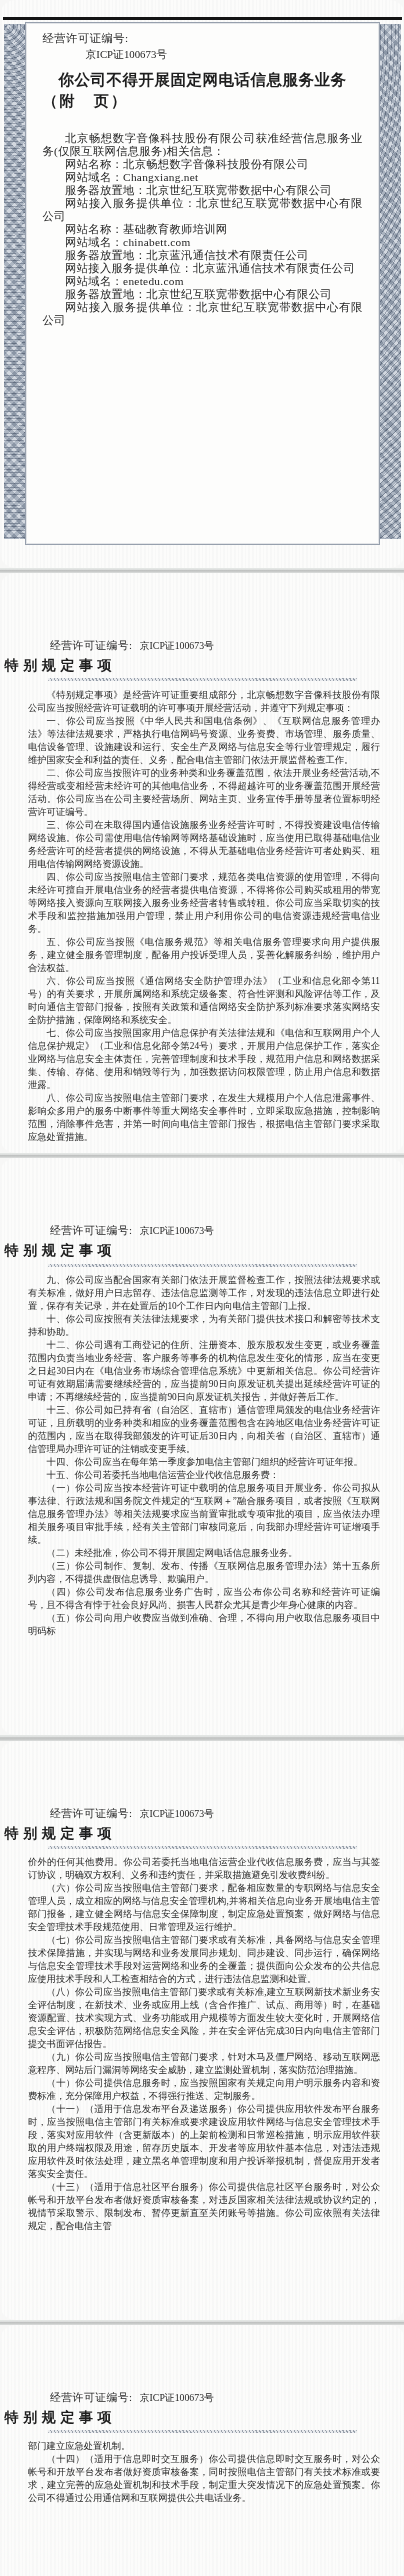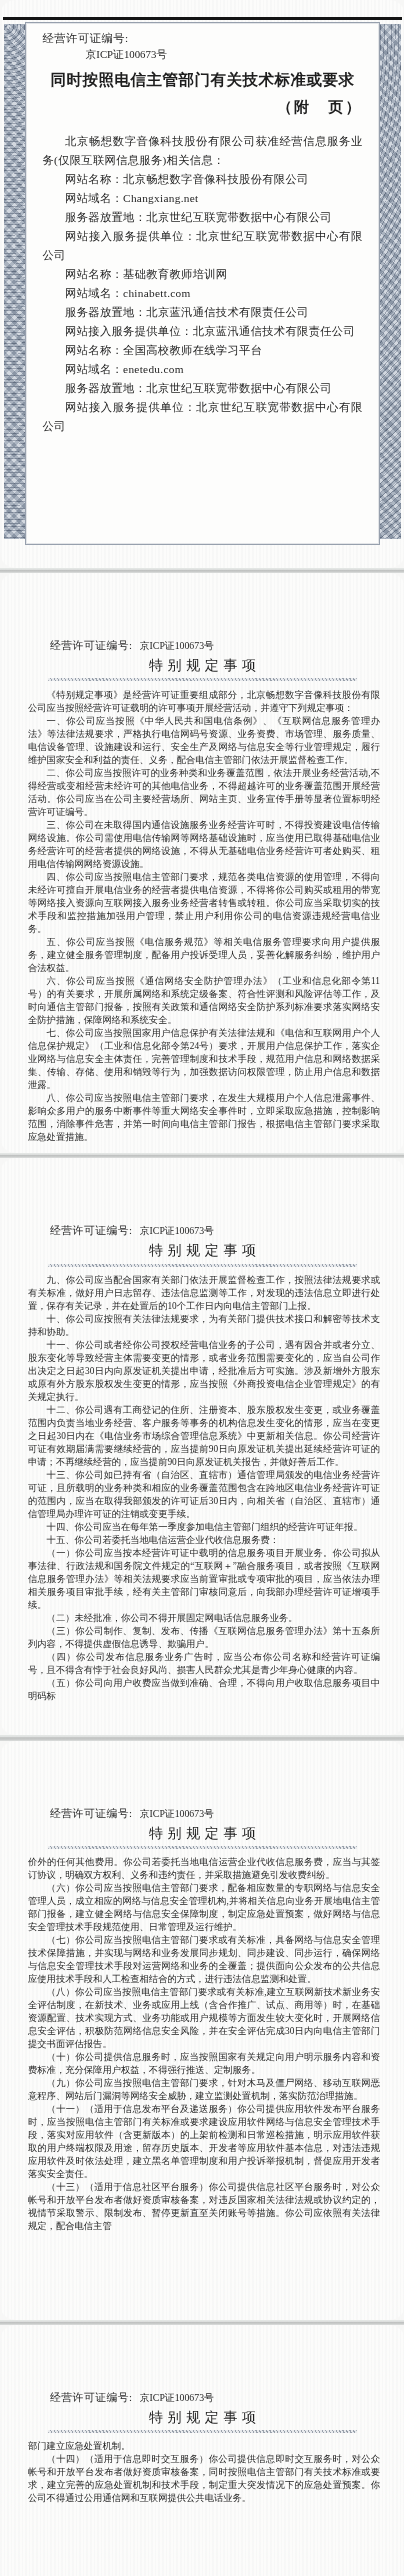--- a/index.html
+++ b/index.html
@@ -48,30 +48,30 @@
     box-shadow:inset 0 0 0 1px rgba(151,160,173,.25);
     padding:7.2px 16.5px 0 16.5px;
     box-sizing:border-box;
   }
   .cert-lic-label{font-size:11.3px;letter-spacing:0.5px;margin-top:1px;}
   .cert-lic-no{font-size:10.8px;margin:2.1px 0 0 43px;font-family:"Liberation Serif","DejaVu Serif",serif;}
   .cert-title{
     text-align:center;font-size:15.5px;font-weight:bold;letter-spacing:0.5px;
     margin-top:8.2px;white-space:nowrap;
   }
-  .cert-subtitle{text-align:right;font-size:15px;font-weight:bold;margin-top:7px;letter-spacing:2.1px;}
-  .cert-body{margin-top:15px;font-size:11.3px;letter-spacing:0.3px;line-height:19px;text-align:justify;}
+  .cert-subtitle{text-align:left;font-size:15px;font-weight:bold;margin-top:1px;letter-spacing:2.1px;}
+  .cert-body{margin-top:21px;font-size:11.3px;letter-spacing:0.3px;line-height:13px;text-align:justify;}
   .cert-intro{text-indent:2em;}
   .entry{text-indent:2em;}
   
   .spec-header{margin:66px 0 0 50px;white-space:nowrap;}
   .spec-lic-label{font-size:10.8px;letter-spacing:0.5px;}
   .spec-lic-no{font-size:9.8px;margin-left:5.2px;}
   .spec-title{
-    text-align:center;font-size:14px;font-weight:normal;letter-spacing:4.6px;
+    text-align:left;font-size:14px;font-weight:bold;letter-spacing:4.6px;
     margin-top:4.1px;text-indent:4.6px;
   }
   .wavy{
     width:309px;height:3.1px;margin:3.1px auto 0 auto;
     background:repeating-linear-gradient(63deg, #99a1ab 0 1px, #e9ebee 1px 3.1px);
     border-radius:1px;
   }
   .spec-body{
     margin:7.2px 25px 0 28px;
     font-size:9.3px;line-height:13px;text-align:justify;
@@ -88,34 +88,33 @@
 <body>
 
 <div class="canvas">
 
   <section class="sheet s1">
     <div class="top-line"></div>
     <div class="lace"></div>
     <div class="cert-inner">
       <div class="cert-lic-label">经营许可证编号:</div>
       <div class="cert-lic-no">京ICP证100673号</div>
-      <div class="cert-title">同时按照电信主管部门有关技术标准或要求</div>
+      <div class="cert-title">你公司不得开展固定网电话信息服务业务</div>
       <div class="cert-subtitle">（附　页）</div>
       <div class="cert-body">
         <div class="cert-intro">北京畅想数字音像科技股份有限公司获准经营信息服务业务(仅限互联网信息服务)相关信息：</div>
         <div>
             <div class="entry"><span>网站名称：</span><span>北京畅想数字音像科技股份有限公司</span></div>
             <div class="entry"><span>网站域名：</span><span>Changxiang.net</span></div>
             <div class="entry"><span>服务器放置地：</span><span>北京世纪互联宽带数据中心有限公司</span></div>
             <div class="entry"><span>网站接入服务提供单位：</span><span>北京世纪互联宽带数据中心有限公司</span></div>
             <div class="entry"><span>网站名称：</span><span>基础教育教师培训网</span></div>
             <div class="entry"><span>网站域名：</span><span>chinabett.com</span></div>
             <div class="entry"><span>服务器放置地：</span><span>北京蓝汛通信技术有限责任公司</span></div>
             <div class="entry"><span>网站接入服务提供单位：</span><span>北京蓝汛通信技术有限责任公司</span></div>
-            <div class="entry"><span>网站名称：</span><span>全国高校教师在线学习平台</span></div>
             <div class="entry"><span>网站域名：</span><span>enetedu.com</span></div>
             <div class="entry"><span>服务器放置地：</span><span>北京世纪互联宽带数据中心有限公司</span></div>
             <div class="entry"><span>网站接入服务提供单位：</span><span>北京世纪互联宽带数据中心有限公司</span></div>
           </div>
       </div>
     </div>
   </section>
 
   <div class="divider"></div>
 
@@ -145,21 +144,20 @@
   <section class="sheet spec s3">
     <div class="spec-header">
       <span class="spec-lic-label">经营许可证编号:</span>
       <span class="spec-lic-no">京ICP证100673号</span>
     </div>
     <div class="spec-title">特别规定事项</div>
     <div class="wavy"></div>
     <div class="spec-body">
         <p class="ind">九、你公司应当配合国家有关部门依法开展监督检查工作，按照法律法规要求或有关标准，做好用户日志留存、违法信息监测等工作，对发现的违法信息立即进行处置，保存有关记录，并在处置后的10个工作日内向电信主管部门上报。</p>
         <p class="ind">十、你公司应按照有关法律法规要求，为有关部门提供技术接口和解密等技术支持和协助。</p>
-        <p class="ind">十一、你公司或者经你公司授权经营电信业务的子公司，遇有因合并或者分立、股东变化等导致经营主体需要变更的情形，或者业务范围需要变化的，应当自公司作出决定之日起30日内向原发证机关提出申请，经批准后方可实施。涉及新增外方股东或原有外方股东股权发生变更的情形，应当按照《外商投资电信企业管理规定》的有关规定执行。</p>
         <p class="ind">十二、你公司遇有工商登记的住所、注册资本、股东股权发生变更，或业务覆盖范围内负责当地业务经营、客户服务等事务的机构信息发生变化的情形，应当在变更之日起30日内在《电信业务市场综合管理信息系统》中更新相关信息。你公司经营许可证有效期届满需要继续经营的，应当提前90日向原发证机关提出延续经营许可证的申请；不再继续经营的，应当提前90日向原发证机关报告，并做好善后工作。</p>
         <p class="ind">十三、你公司如已持有省（自治区、直辖市）通信管理局颁发的电信业务经营许可证，且所载明的业务种类和相应的业务覆盖范围包含在跨地区电信业务经营许可证的范围内，应当在取得我部颁发的许可证后30日内，向相关省（自治区、直辖市）通信管理局办理许可证的注销或变更手续。</p>
         <p class="ind">十四、你公司应当在每年第一季度参加电信主管部门组织的经营许可证年报。</p>
         <p class="ind">十五、你公司若委托当地电信运营企业代收信息服务费：</p>
         <p class="ind">（一）你公司应当按本经营许可证中载明的信息服务项目开展业务。你公司拟从事法律、行政法规和国务院文件规定的“互联网＋”融合服务项目，或者按照《互联网信息服务管理办法》等相关法规要求应当前置审批或专项审批的项目，应当依法办理相关服务项目审批手续，经有关主管部门审核同意后，向我部办理经营许可证增项手续。</p>
         <p class="ind">（二）未经批准，你公司不得开展固定网电话信息服务业务。</p>
         <p class="ind">（三）你公司制作、复制、发布、传播《互联网信息服务管理办法》第十五条所列内容，不得提供虚假信息诱导、欺骗用户。</p>
         <p class="ind">（四）你公司发布信息服务业务广告时，应当公布你公司名称和经营许可证编号，且不得含有悖于社会良好风尚、损害人民群众尤其是青少年身心健康的内容。</p>
         <p class="ind">（五）你公司向用户收费应当做到准确、合理，不得向用户收取信息服务项目中明码标</p>
       </div>
@@ -173,22 +171,22 @@
       <span class="spec-lic-label">经营许可证编号:</span>
       <span class="spec-lic-no">京ICP证100673号</span>
     </div>
     <div class="spec-title">特别规定事项</div>
     <div class="wavy"></div>
     <div class="spec-body">
         <p>价外的任何其他费用。你公司若委托当地电信运营企业代收信息服务费，应当与其签订协议，明确双方权利、义务和违约责任，并采取措施避免引发收费纠纷。</p>
         <p class="ind">（六）你公司应当按照电信主管部门要求，配备相应数量的专职网络与信息安全管理人员，成立相应的网络与信息安全管理机构,并将相关信息向业务开展地电信主管部门报备，建立健全网络与信息安全保障制度，制定应急处置预案，做好网络与信息安全管理技术手段规范使用、日常管理及运行维护。</p>
         <p class="ind">（七）你公司应当按照电信主管部门要求或有关标准，具备网络与信息安全管理技术保障措施，并实现与网络和业务发展同步规划、同步建设、同步运行，确保网络与信息安全管理技术手段对运营网络和业务的全覆盖；提供面向公众发布的公共信息应使用技术手段和人工检查相结合的方式，进行违法信息监测和处置。</p>
         <p class="ind">（八）你公司应当按照电信主管部门要求或有关标准,建立互联网新技术新业务安全评估制度，在新技术、业务或应用上线（含合作推广、试点、商用等）时，在基础资源配置、技术实现方式、业务功能或用户规模等方面发生较大变化时，开展网络信息安全评估，积极防范网络信息安全风险，并在安全评估完成30日内向电信主管部门提交书面评估报告。</p>
+        <p class="ind">（九）你公司应当按照电信主管部门要求，针对木马及僵尸网络、移动互联网恶意程序、网站后门漏洞等网络安全威胁，建立监测处置机制，落实防范治理措施。</p>
         <p class="ind">（十）你公司提供信息服务时，应当按照国家有关规定向用户明示服务内容和资费标准，充分保障用户权益，不得强行推送、定制服务。</p>
-        <p class="ind">（九）你公司应当按照电信主管部门要求，针对木马及僵尸网络、移动互联网恶意程序、网站后门漏洞等网络安全威胁，建立监测处置机制，落实防范治理措施。</p>
         <p class="ind">（十一）（适用于信息发布平台及递送服务）你公司提供应用软件发布平台服务时，应当按照电信主管部门有关标准或要求建设应用软件网络与信息安全管理技术手段，落实对应用软件（含更新版本）的上架前检测和日常巡检措施，明示应用软件获取的用户终端权限及用途，留存历史版本、开发者等应用软件基本信息，对违法违规应用软件及时依法处理，建立黑名单管理制度和用户投诉举报机制，督促应用开发者落实安全责任。</p>
         <p class="ind">（十三）（适用于信息社区平台服务）你公司提供信息社区平台服务时，对公众帐号和开放平台发布者做好资质审核备案，对违反国家相关法律法规或协议约定的，视情节采取警示、限制发布、暂停更新直至关闭账号等措施。你公司应依照有关法律规定，配合电信主管</p>
       </div>
     <div class="page-no">3/4</div>
   </section>
 
   <div class="divider"></div>
 
   <section class="sheet spec s5">
     <div class="spec-header">

